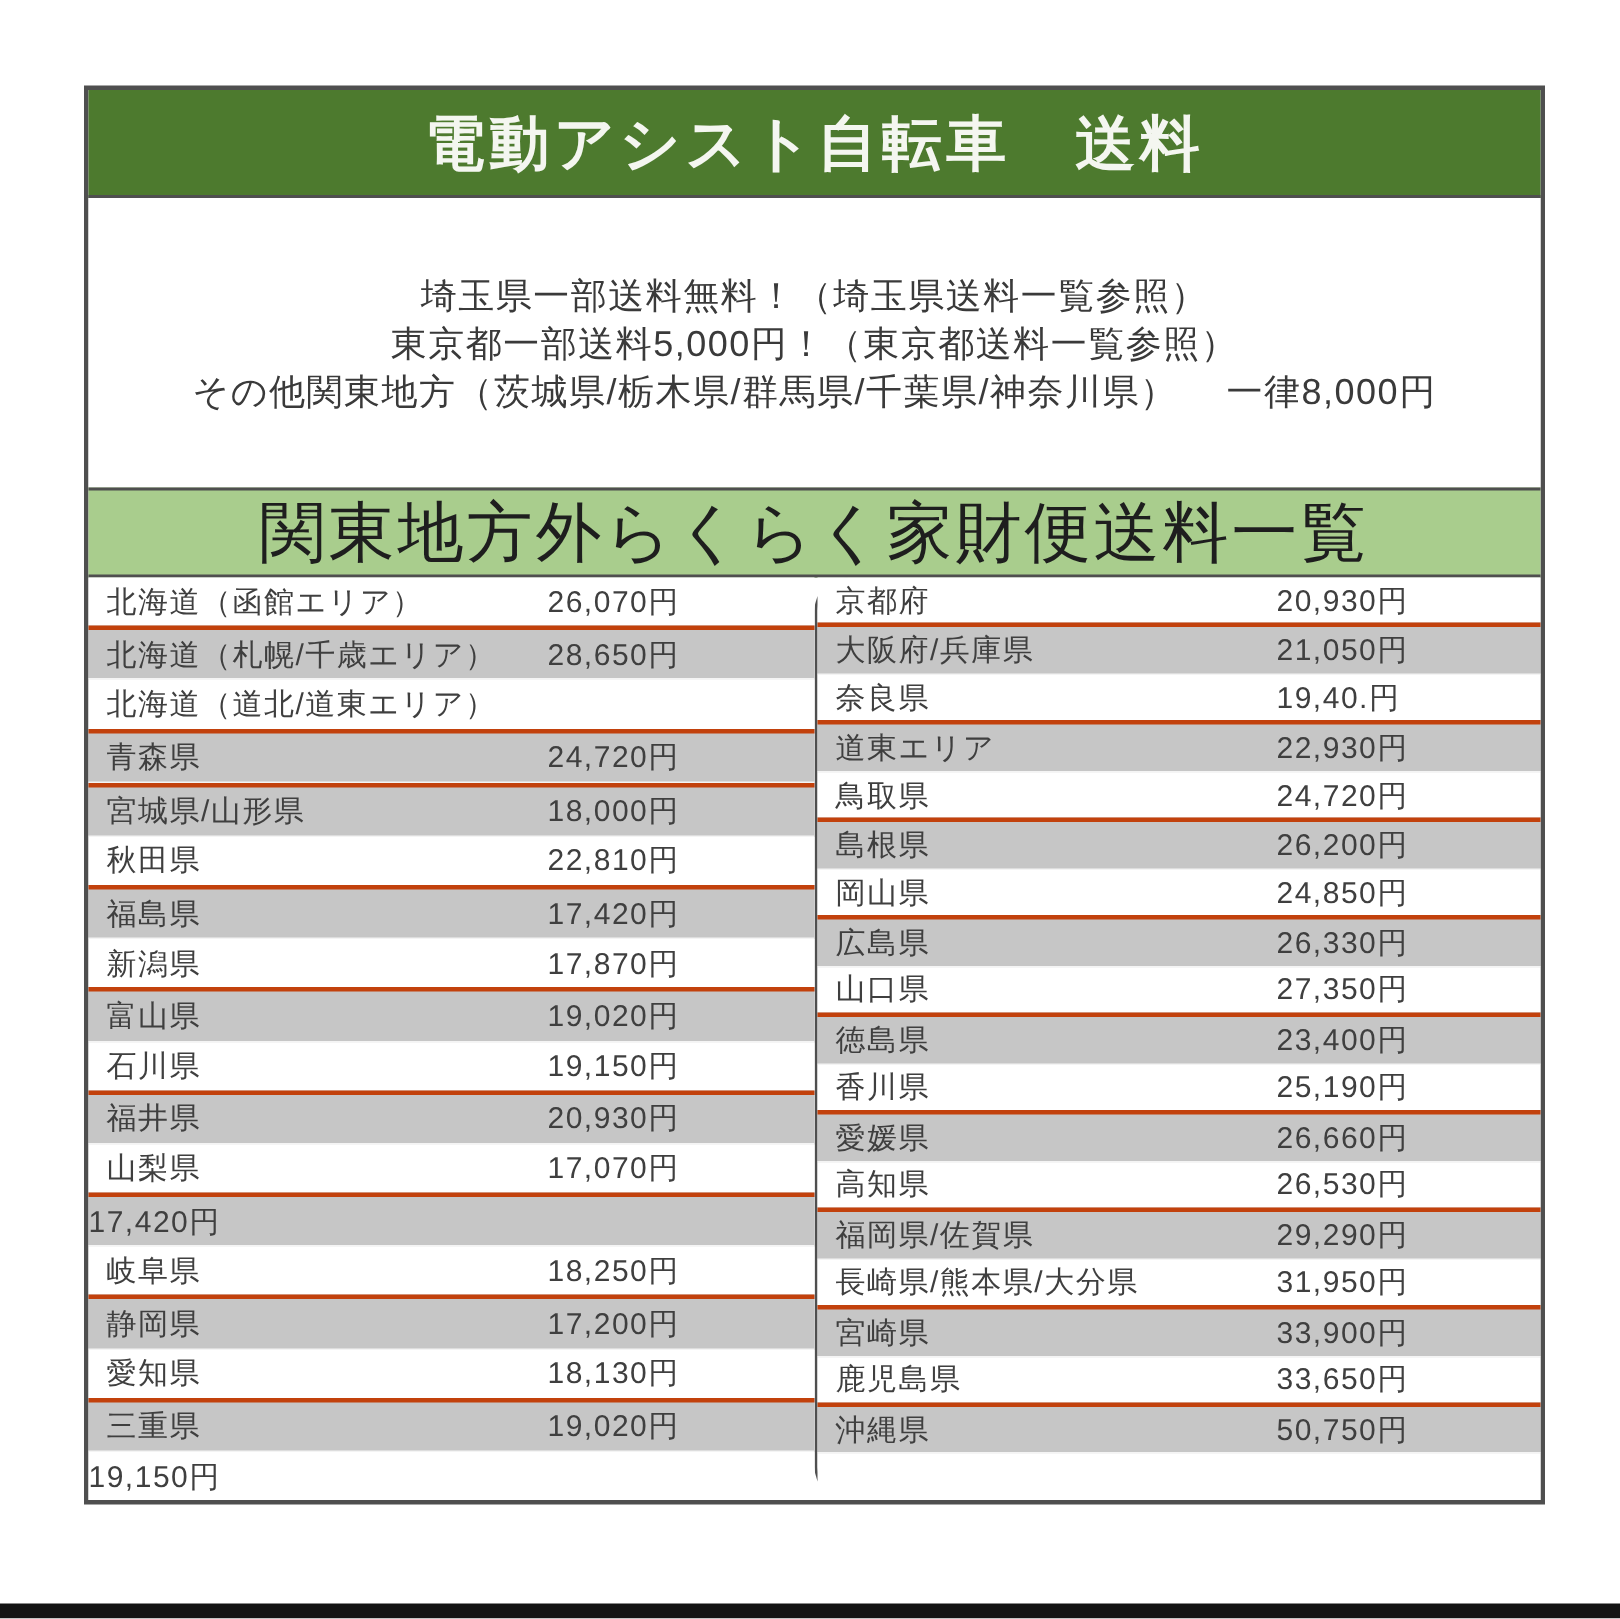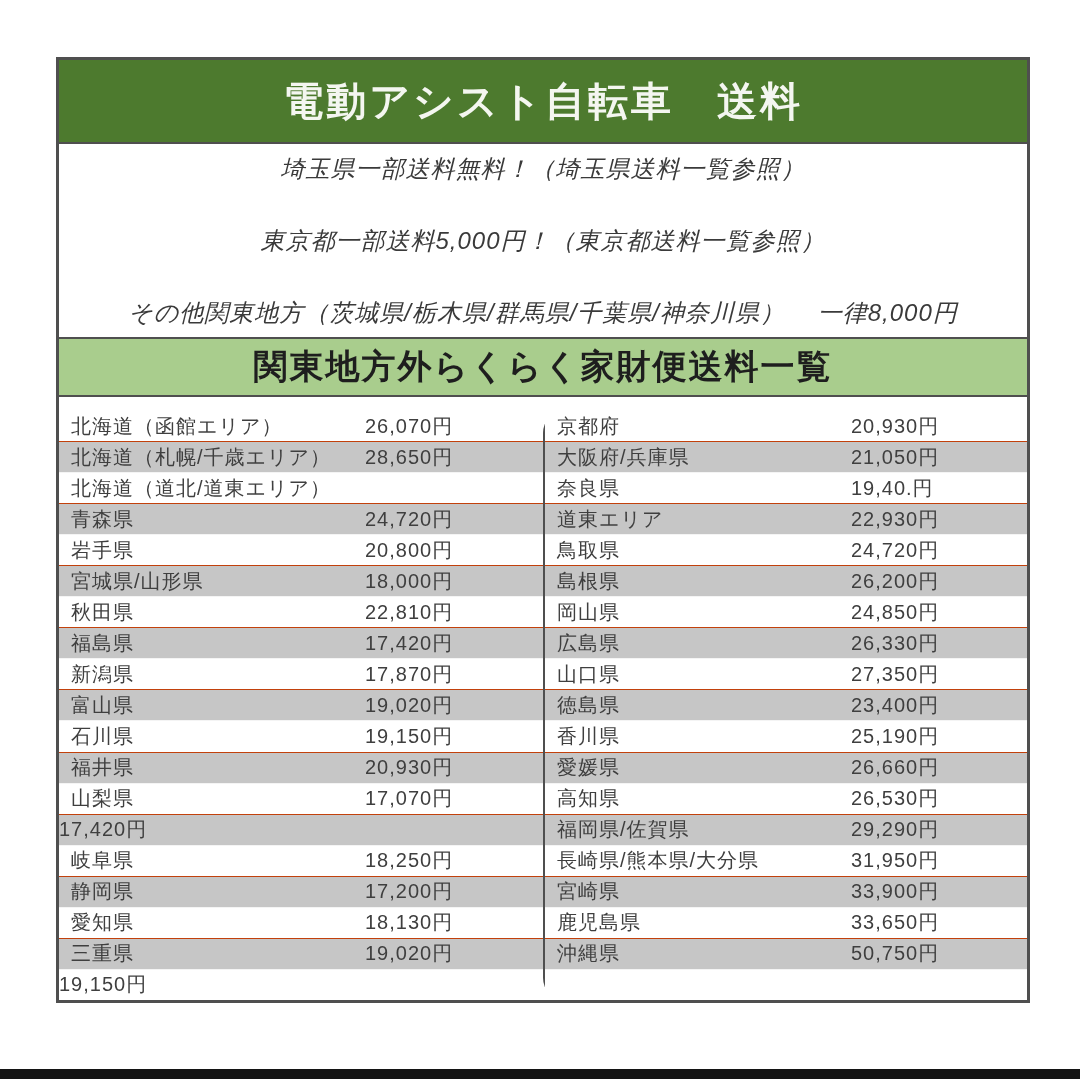--- a/index.html
+++ b/index.html
@@ -23,92 +23,89 @@
     top: 57px;
     width: 974px;
     height: 946px;
     box-sizing: border-box;
     border: 3px solid var(--border-dark, #4f4f4f);
     display: flex;
     flex-direction: column;
     background: #ffffff;
   }
   .main-header {
-    height: 84px;
+    height: 72px;
     flex: none;
     box-sizing: border-box;
     background: var(--header-green, #4d7a2e);
     border-bottom: 2px solid var(--border-dark, #4f4f4f);
     display: flex;
     align-items: center;
     justify-content: center;
     font-size: 40px;
     font-weight: bold;
     letter-spacing: 3px;
     color: #f4f6f0;
   }
   .notes {
     height: 193px;
     flex: none;
     box-sizing: border-box;
     display: flex;
     flex-direction: column;
     justify-content: center;
     align-items: center;
-    gap: 40px;
-    background: #ffffff;
-    font-style: italic;
+    background: #ffffff;
   }
   .note-line {
     font-size: 24px;
     color: #3a3a3a;
     letter-spacing: 1px;
     white-space: pre;
   }
   .sub-header {
     height: 60px;
     flex: none;
     box-sizing: border-box;
     background: var(--subheader-green, #a9cd8d);
     border-top: 2px solid var(--border-dark, #4f4f4f);
     border-bottom: 2px solid var(--border-dark, #4f4f4f);
     display: flex;
     align-items: center;
     justify-content: center;
-    font-size: 34px;
-    font-weight: bold;
+    font-size: 44px;
+    font-weight: normal;
     letter-spacing: 2px;
     color: #1e1e1e;
   }
   .table {
     flex: 1;
     display: flex;
     min-height: 0;
   }
   .half {
     width: 50%;
     box-sizing: border-box;
     display: flex;
     flex-direction: column;
-    margin-top: 14px;
   }
   .half.right {
     border-left: 2px solid var(--border-dark, #4f4f4f);
     border-radius: 22px;
   }
   .trow {
     flex: 1;
     box-sizing: border-box;
     display: flex;
     align-items: center;
     background: #ffffff;
   }
   .trow.alt {
     background: var(--row-gray, #c6c6c6);
-    border-top: 1px solid #c2410c;
+    border-top: 3px solid #c2410c;
     border-bottom: 1px solid #f4f4f4;
     align-items: center;
   }
   .cell {
     font-size: 20px;
     color: #3f3f3f;
     letter-spacing: 1px;
     white-space: nowrap;
     overflow: hidden;
   }
@@ -155,24 +152,20 @@
             <div class="cell region">北海道（札幌/千歳エリア）</div>
             <div class="cell price">28,650円</div>
           </div>
           <div class="trow">
             <div class="cell region">北海道（道北/道東エリア）</div>
           </div>
           <div class="trow alt">
             <div class="cell region">青森県</div>
             <div class="cell price">24,720円</div>
           </div>
-          <div class="trow">
-            <div class="cell region">岩手県</div>
-            <div class="cell price">20,800円</div>
-          </div>
           <div class="trow alt">
             <div class="cell region">宮城県/山形県</div>
             <div class="cell price">18,000円</div>
           </div>
           <div class="trow">
             <div class="cell region">秋田県</div>
             <div class="cell price">22,810円</div>
           </div>
           <div class="trow alt">
             <div class="cell region">福島県</div>

